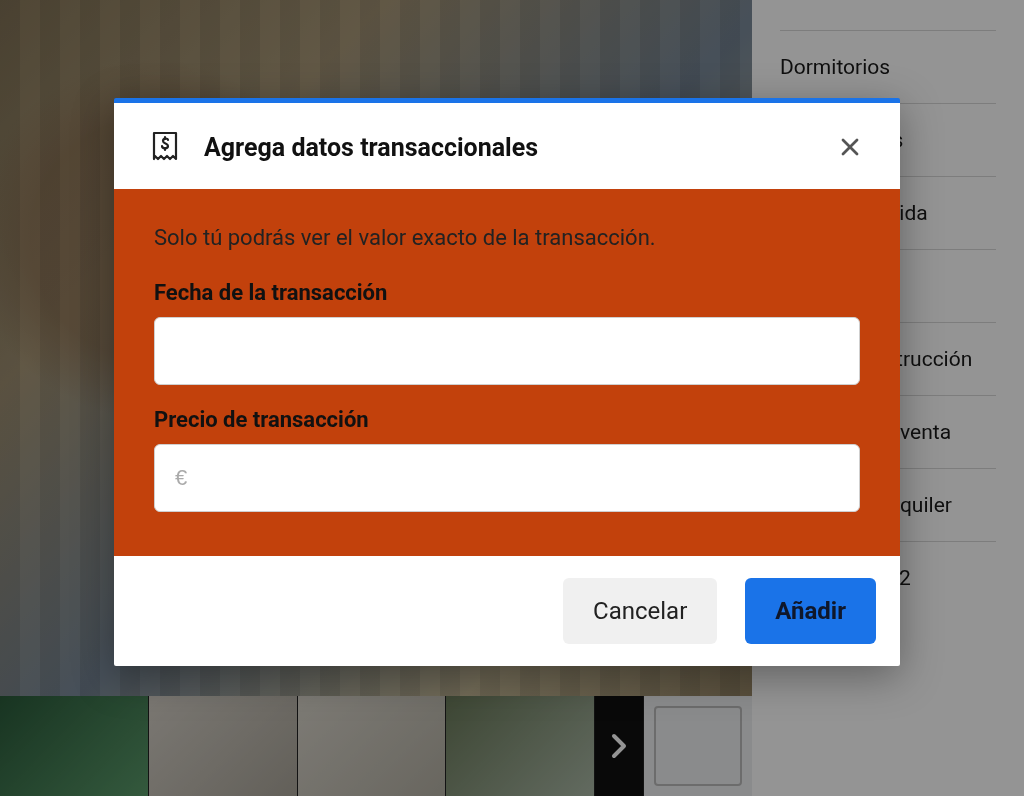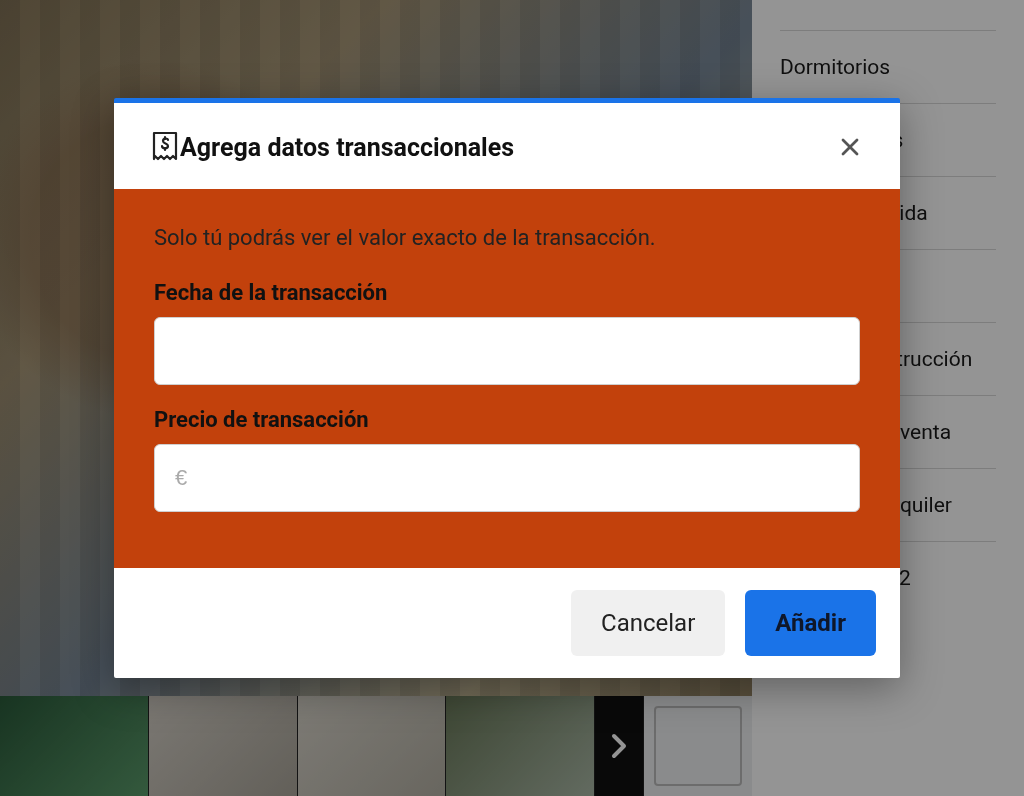--- a/index.html
+++ b/index.html
@@ -105,20 +105,21 @@
       background: #fff;
       border-radius: 2px;
       border-top: 5px solid #1a73e8;
       box-shadow: 0 10px 40px rgba(0,0,0,0.35);
       overflow: hidden;
     }
     .modal-header {
       display: flex;
       align-items: center;
       padding: 26px 36px 24px 36px;
+      gap: 24px;
     }
     .modal-icon {
       width: 30px;
       height: 36px;
       flex-shrink: 0;
     }
     .modal-title {
       font-size: 25px;
       font-weight: 700;
       color: #111;
@@ -160,27 +161,27 @@
       padding: 0 20px;
       color: #222;
     }
     .text-input::placeholder {
       color: #aaa;
     }
     .field-group {
       margin-bottom: 22px;
     }
     .field-group:last-child {
-      margin-bottom: 12px;
+      margin-bottom: 0;
     }
     .modal-footer {
       display: flex;
       justify-content: flex-end;
       padding: 22px 24px 22px 24px;
-      gap: 20px;
+      gap: 28px;
     }
     .btn {
       height: 66px;
       padding: 0 30px;
       border: none;
       border-radius: 6px;
       font-size: 24px;
       cursor: pointer;
       font-family: inherit;
     }

